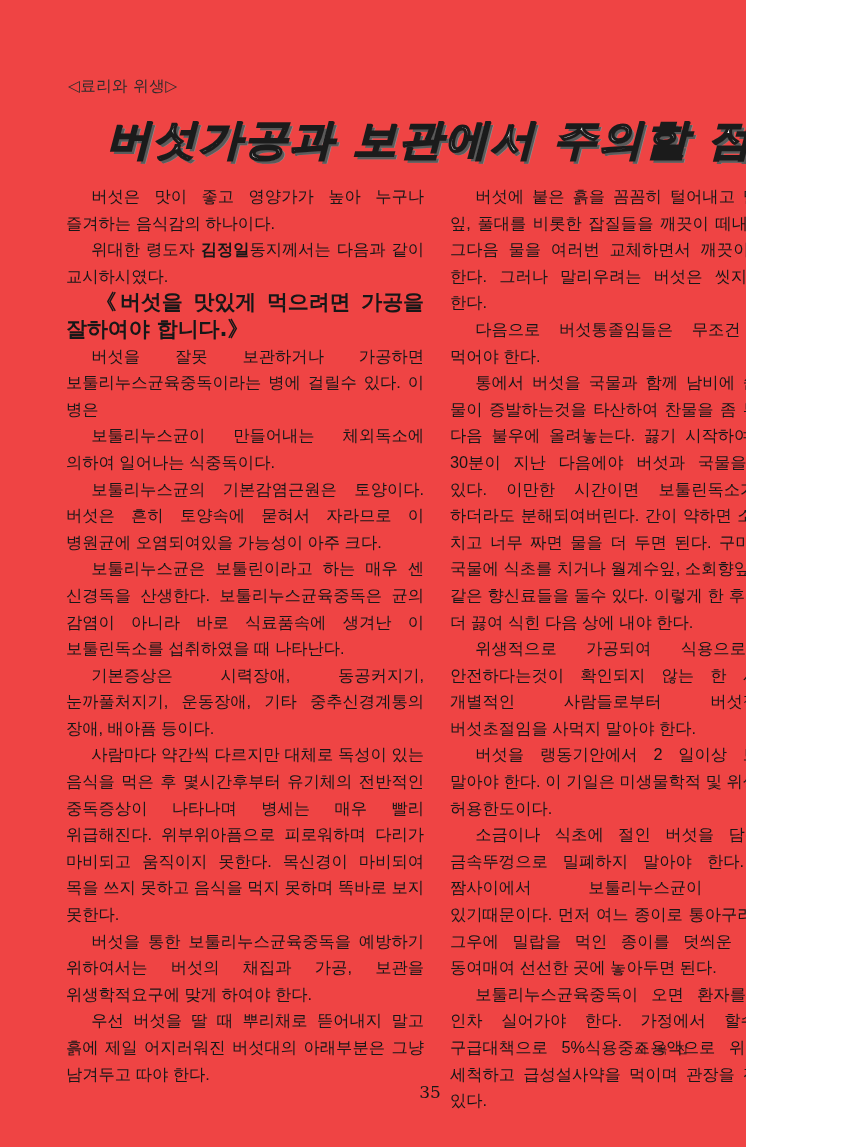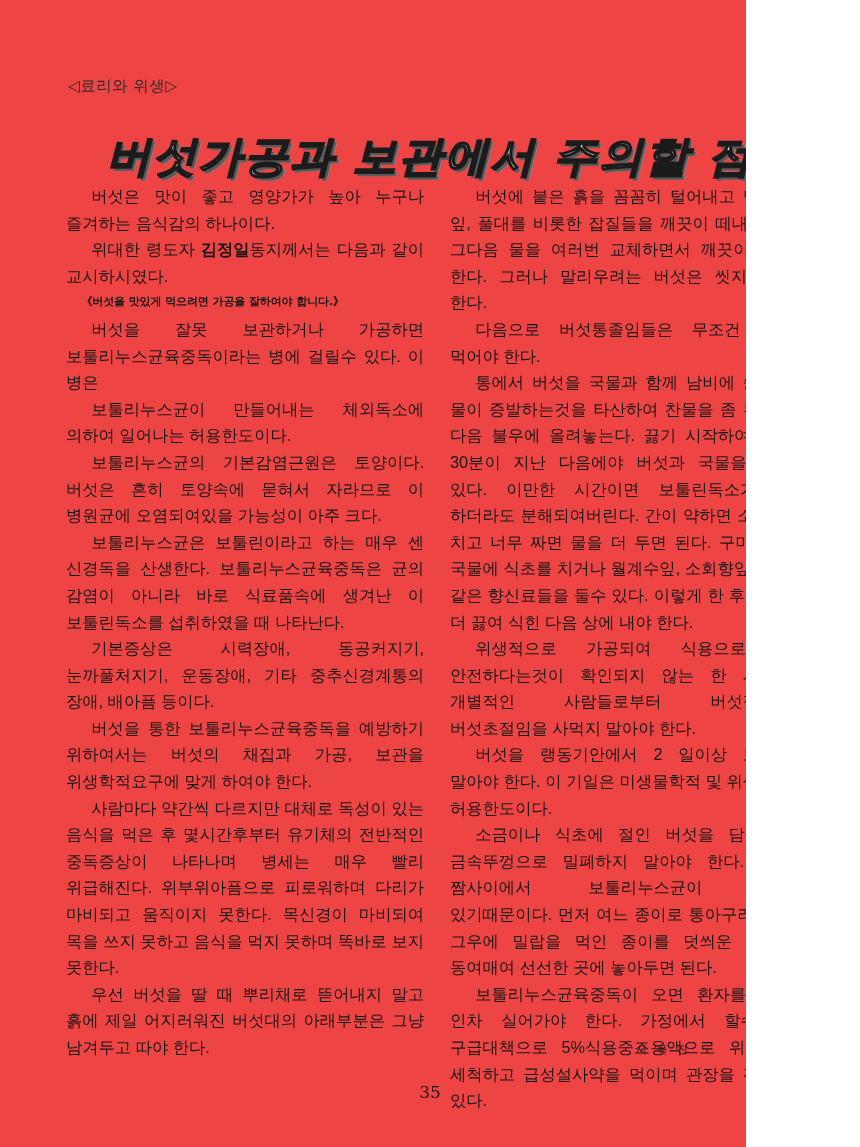--- a/index.html
+++ b/index.html
@@ -29,21 +29,21 @@
     font-size: 15.5px;
     letter-spacing: 0.4px;
     color: #2b2b2b;
     white-space: nowrap;
   }
 
   
   .title-wrap {
     position: absolute;
     left: 0;
-    top: 129px;
+    top: 112px;
     width: 860px;
     text-align: center;
   }
   .title {
     display: inline-block;
     font-family: "DejaVu Sans", sans-serif;
     font-size: 42px;
     font-weight: 700;
     font-style: italic;
     letter-spacing: 2px;
@@ -87,21 +87,21 @@
 
   .col p b,
   .col p .bold {
     font-weight: 700;
   }
 
   
   .col p.quote {
     font-family: "DejaVu Sans", sans-serif;
     font-weight: 700;
-    font-size: 11px;
+    font-size: 21px;
     line-height: 26.6px;
     text-indent: 1.4em;
     letter-spacing: -0.1px;
   }
 
   
   .byline {
     position: absolute;
     right: 55px;
     top: 1042px;
@@ -134,26 +134,26 @@
   <div class="title-wrap">
     <span class="title">버섯가공과 보관에서 주의할 점</span>
   </div>
 
   <div class="columns">
     <div class="col col-left" id="col-left">
         <p>버섯은 맛이 좋고 영양가가 높아 누구나 즐겨하는 음식감의 하나이다.</p>
         <p>위대한 령도자 <b class="bold">김정일</b>동지께서는 다음과 같이 교시하시였다.</p>
         <p class="quote">《버섯을 맛있게 먹으려면 가공을 잘하여야 합니다.》</p>
         <p>버섯을 잘못 보관하거나 가공하면 보툴리누스균육중독이라는 병에 걸릴수 있다. 이 병은</p>
-        <p>보툴리누스균이 만들어내는 체외독소에 의하여 일어나는 허용한도이다.</p>
+        <p>보툴리누스균이 만들어내는 체외독소에 의하여 일어나는 식중독이다.</p>
         <p>보툴리누스균의 기본감염근원은 토양이다. 버섯은 흔히 토양속에 묻혀서 자라므로 이 병원균에 오염되여있을 가능성이 아주 크다.</p>
         <p>보툴리누스균은 보툴린이라고 하는 매우 센 신경독을 산생한다. 보툴리누스균육중독은 균의 감염이 아니라 바로 식료품속에 생겨난 이 보툴린독소를 섭취하였을 때 나타난다.</p>
         <p>기본증상은 시력장애, 동공커지기, 눈까풀처지기, 운동장애, 기타 중추신경계통의 장애, 배아픔 등이다.</p>
+        <p>사람마다 약간씩 다르지만 대체로 독성이 있는 음식을 먹은 후 몇시간후부터 유기체의 전반적인 중독증상이 나타나며 병세는 매우 빨리 위급해진다. 위부위아픔으로 피로워하며 다리가 마비되고 움직이지 못한다. 목신경이 마비되여 목을 쓰지 못하고 음식을 먹지 못하며 똑바로 보지 못한다.</p>
         <p>버섯을 통한 보툴리누스균육중독을 예방하기 위하여서는 버섯의 채집과 가공, 보관을 위생학적요구에 맞게 하여야 한다.</p>
-        <p>사람마다 약간씩 다르지만 대체로 독성이 있는 음식을 먹은 후 몇시간후부터 유기체의 전반적인 중독증상이 나타나며 병세는 매우 빨리 위급해진다. 위부위아픔으로 피로워하며 다리가 마비되고 움직이지 못한다. 목신경이 마비되여 목을 쓰지 못하고 음식을 먹지 못하며 똑바로 보지 못한다.</p>
         <p>우선 버섯을 딸 때 뿌리채로 뜯어내지 말고 흙에 제일 어지러워진 버섯대의 아래부분은 그냥 남겨두고 따야 한다.</p>
       </div>
     <div class="col col-right" id="col-right">
         <p>버섯에 붙은 흙을 꼼꼼히 털어내고 달라붙은 잎, 풀대를 비롯한 잡질들을 깨끗이 떼내야 한다. 그다음 물을 여러번 교체하면서 깨끗이 씻어야 한다. 그러나 말리우려는 버섯은 씻지 말아야 한다.</p>
         <p>다음으로 버섯통졸임들은 무조건 끓여서 먹어야 한다.</p>
         <p>통에서 버섯을 국물과 함께 남비에 쏟아붓고 물이 증발하는것을 타산하여 찬물을 좀 부어넣은 다음 불우에 올려놓는다. 끓기 시작하여 적어도 30분이 지난 다음에야 버섯과 국물을 먹을수 있다. 이만한 시간이면 보툴린독소가 있다 하더라도 분해되여버린다. 간이 약하면 소금을 더 치고 너무 짜면 물을 더 두면 된다. 구미에 따라 국물에 식초를 치거나 월계수잎, 소회향잎, 후추와 같은 향신료들을 둘수 있다. 이렇게 한 후 5분동안 더 끓여 식힌 다음 상에 내야 한다.</p>
         <p>위생적으로 가공되여 식용으로 해도 안전하다는것이 확인되지 않는 한 시장에서 개별적인 사람들로부터 버섯절임이나 버섯초절임을 사먹지 말아야 한다.</p>
         <p>버섯을 랭동기안에서 2 일이상 보관하지 말아야 한다. 이 기일은 미생물학적 및 위생학적인 허용한도이다.</p>
         <p>소금이나 식초에 절인 버섯을 담은 통을 금속뚜껑으로 밀폐하지 말아야 한다. 뚜껑의 짬사이에서 보툴리누스균이 자랄수 있기때문이다. 먼저 여느 종이로 통아구리를 덮고 그우에 밀랍을 먹인 종이를 덧씌운 다음 꽉 동여매여 선선한 곳에 놓아두면 된다.</p>
         <p>보툴리누스균육중독이 오면 환자를 병원에 인차 실어가야 한다. 가정에서 할수 있는 구급대책으로 5%식용중조용액으로 위와 장을 세척하고 급성설사약을 먹이며 관장을 진행할수 있다.</p>

